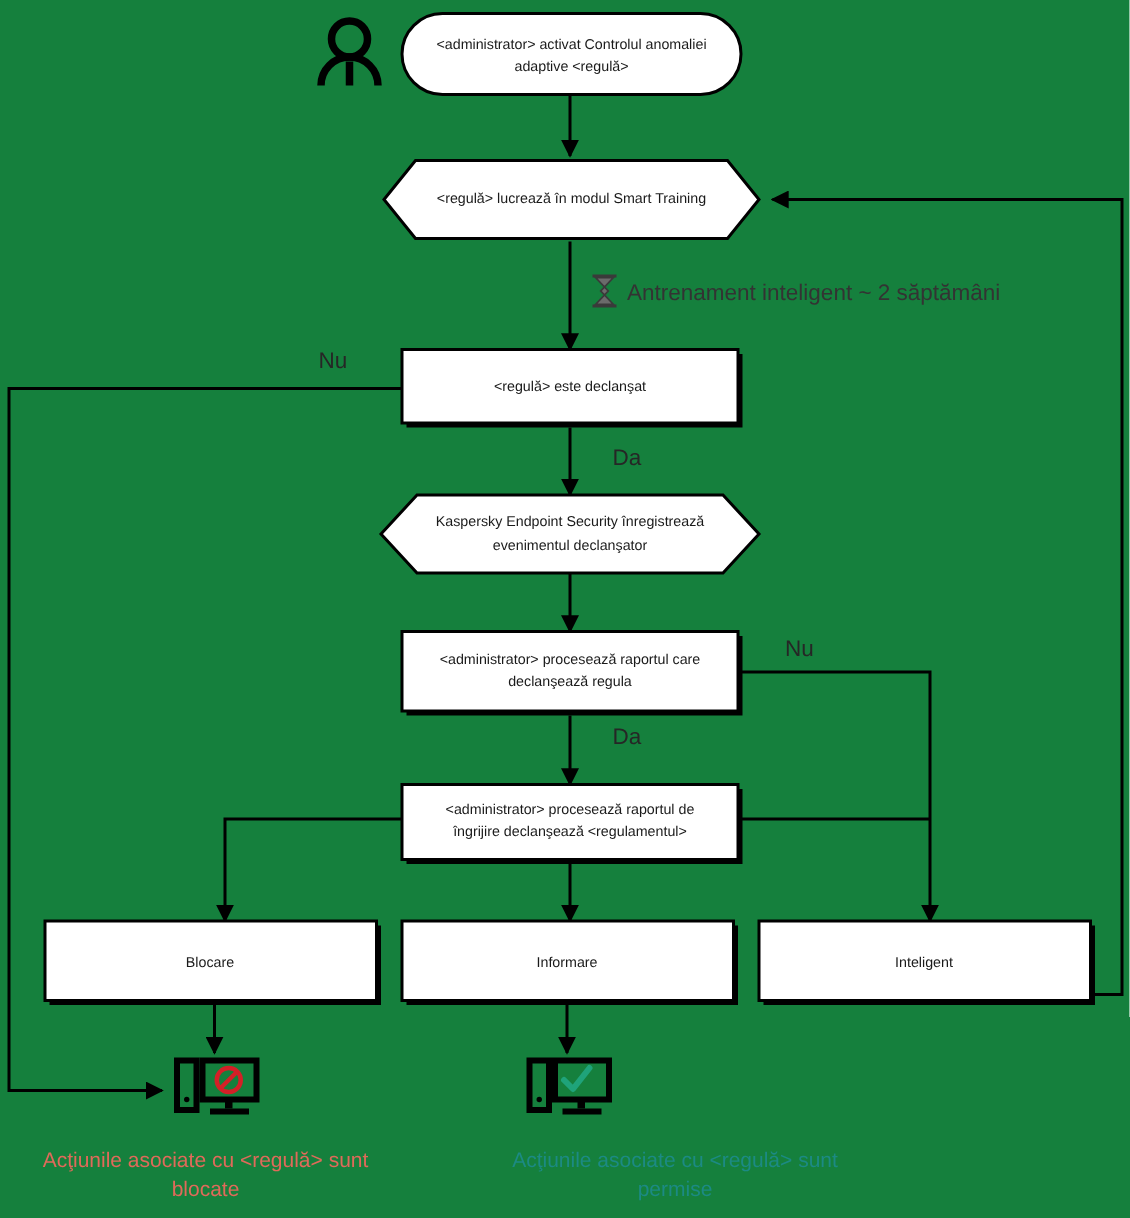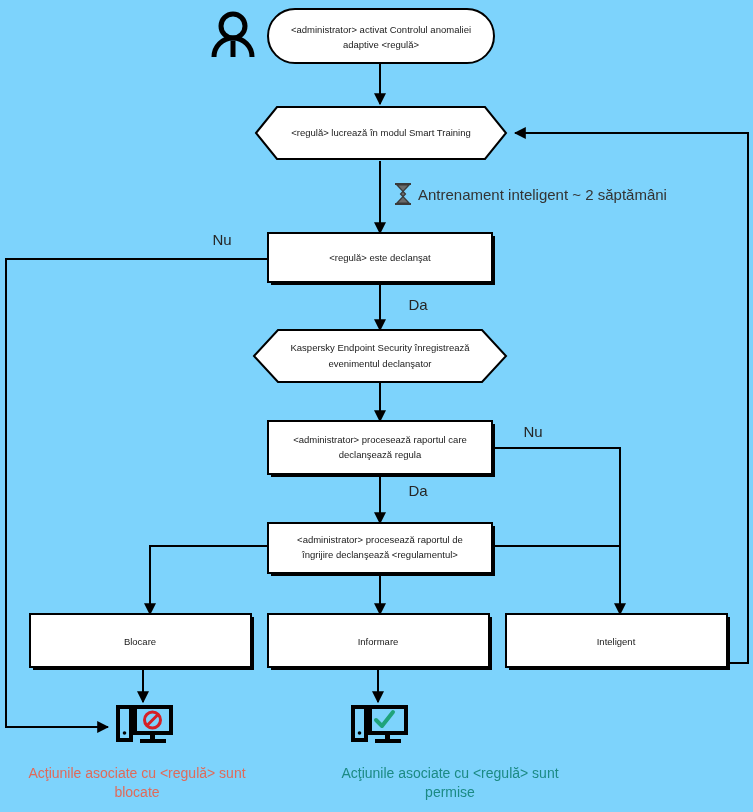--- a/index.html
+++ b/index.html
@@ -7,21 +7,21 @@
     padding: 0;
     background: #ffffff;
   }
   body {
     font-family: "Liberation Sans", sans-serif;
   }
   #diagram-root {
     position: relative;
     width: 753px;
     height: 812px;
-    background: #7dd3fc;
+    background: #15803d;
     overflow: hidden;
   }
   svg.flow {
     display: block;
     width: 753px;
     height: 812px;
   }
   .shape-fill {
     fill: #ffffff;
     stroke: #000000;

